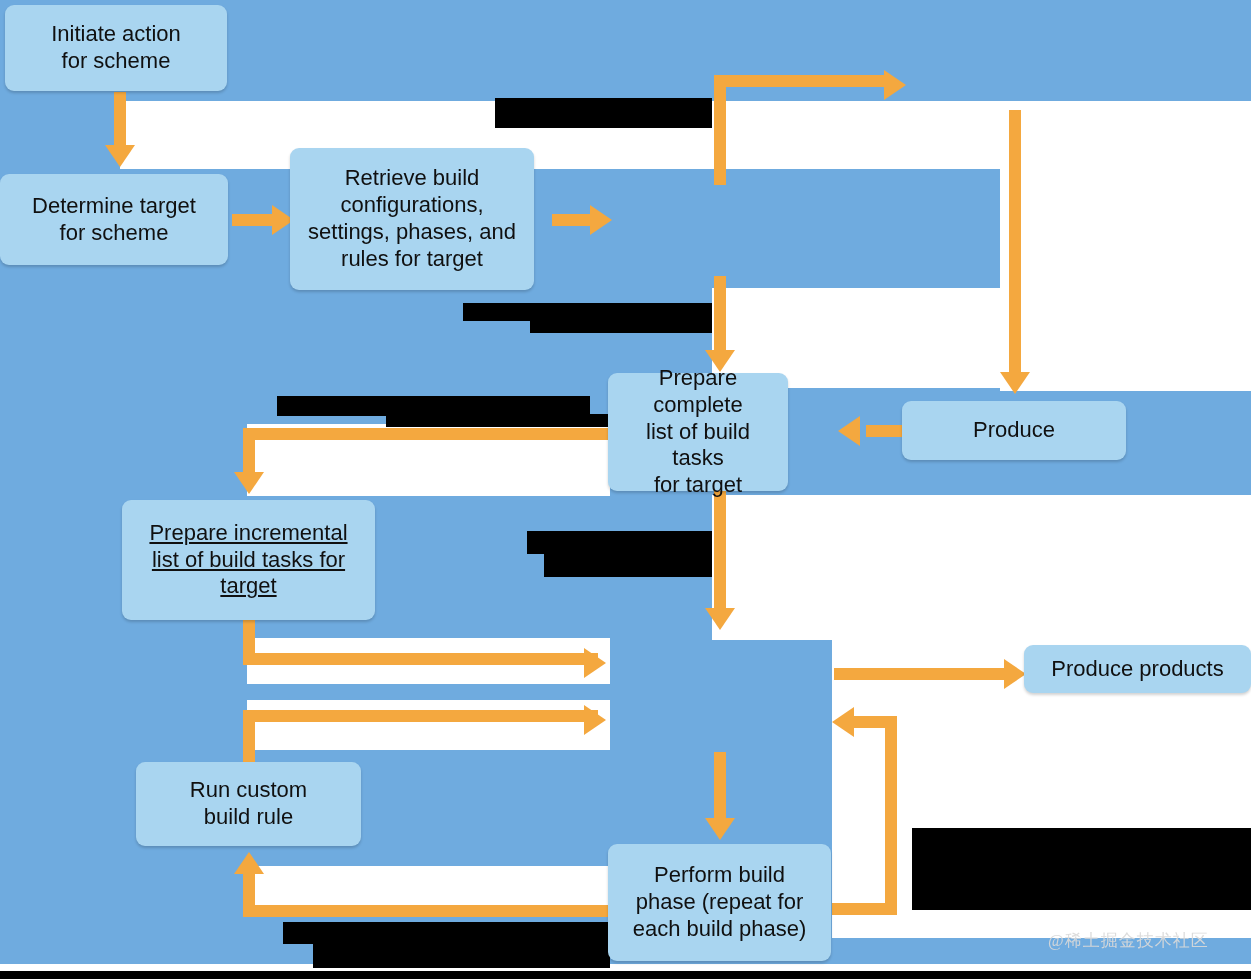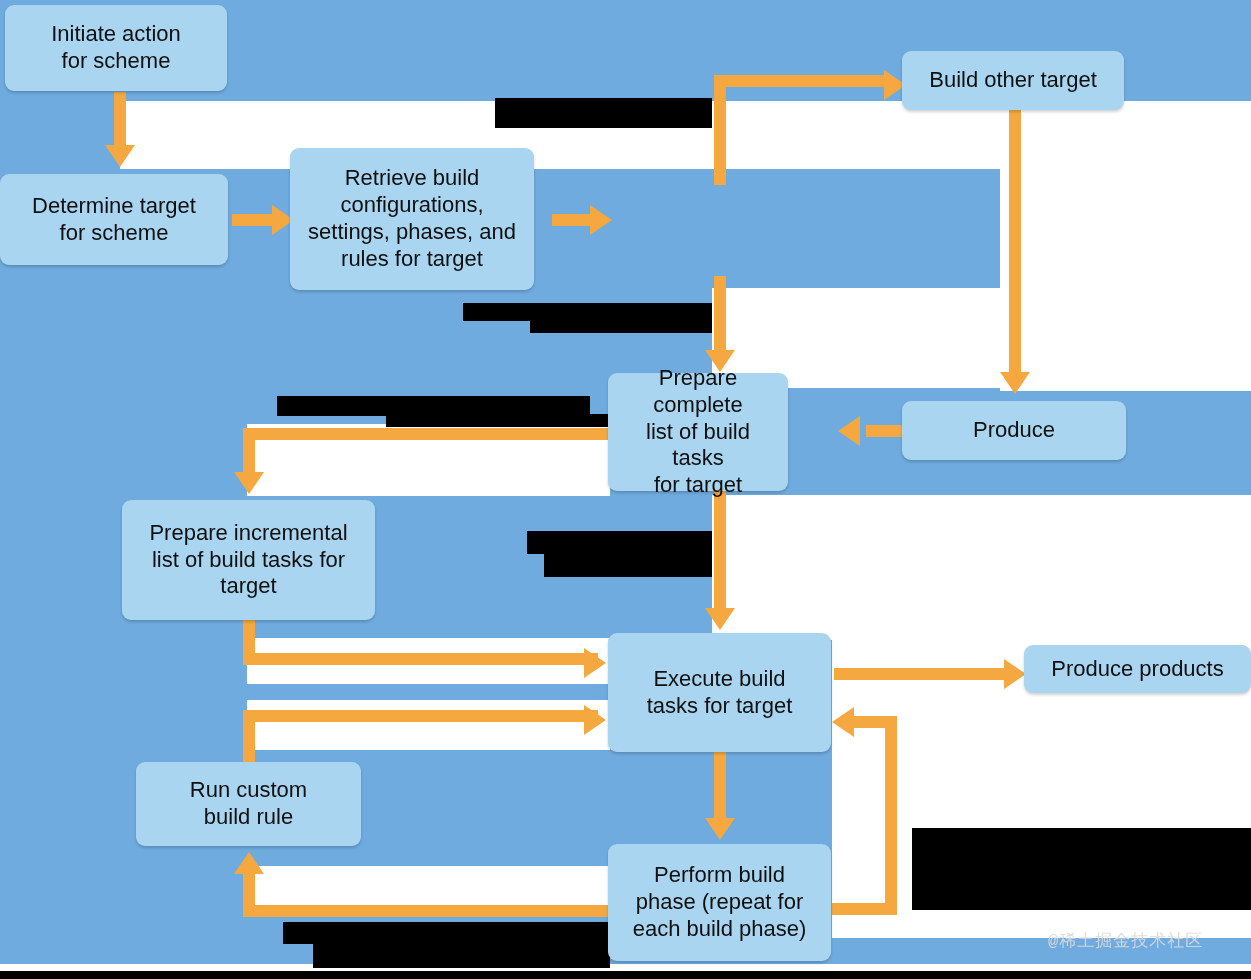--- a/index.html
+++ b/index.html
@@ -49,21 +49,21 @@
 
   
   #watermark{
     position:absolute;
     z-index:20;
     color:#d9d9d9;
     font-size:17px;
     letter-spacing:1px;
     opacity:.92;
     white-space:nowrap;
-    font-family:Liberation Mono, monospace;
+    font-family:Liberation Serif, serif;
   }
 
   
   #bottom-strip{position:absolute;left:0;bottom:0;width:1251px;height:8px;background:#000;z-index:15;}
 </style>
 </head>
 <body>
 
 <div id="canvas">
 
@@ -146,34 +146,31 @@
 
   <div class="node" style="left:0px; top:174px; width:228px; height:91px;">Determine target
 for scheme</div>
 
   <div class="node" style="left:290px; top:148px; width:244px; height:142px;">Retrieve build
 configurations,
 settings, phases, and
 rules for target</div>
 
 
-  <div class="node" style="left:902px; top:51px; width:222px; height:59px;">Build other target</div>
 
   <div class="node" style="left:902px; top:401px; width:224px; height:59px;">Produce</div>
 
   <div class="node" style="left:608px; top:373px; width:180px; height:118px;">Prepare complete
 list of build tasks
 for target</div>
 
-  <div class="node" style="left:122px; top:500px; width:253px; height:120px;">Prepare incremental
+  <div class="node" style="left:122px; top:500px; width:253px; height:120px;text-decoration:underline;">Prepare incremental
 list of build tasks for
 target</div>
 
-  <div class="node" style="left:608px; top:633px; width:223px; height:119px;">Execute build
-tasks for target</div>
 
   <div class="node" style="left:1024px; top:645px; width:227px; height:48px;">Produce products</div>
 
   <div class="node" style="left:608px; top:844px; width:223px; height:117px;">Perform build
 phase (repeat for
 each build phase)</div>
 
   <div class="node" style="left:136px; top:762px; width:225px; height:84px;">Run custom
 build rule</div>
 

